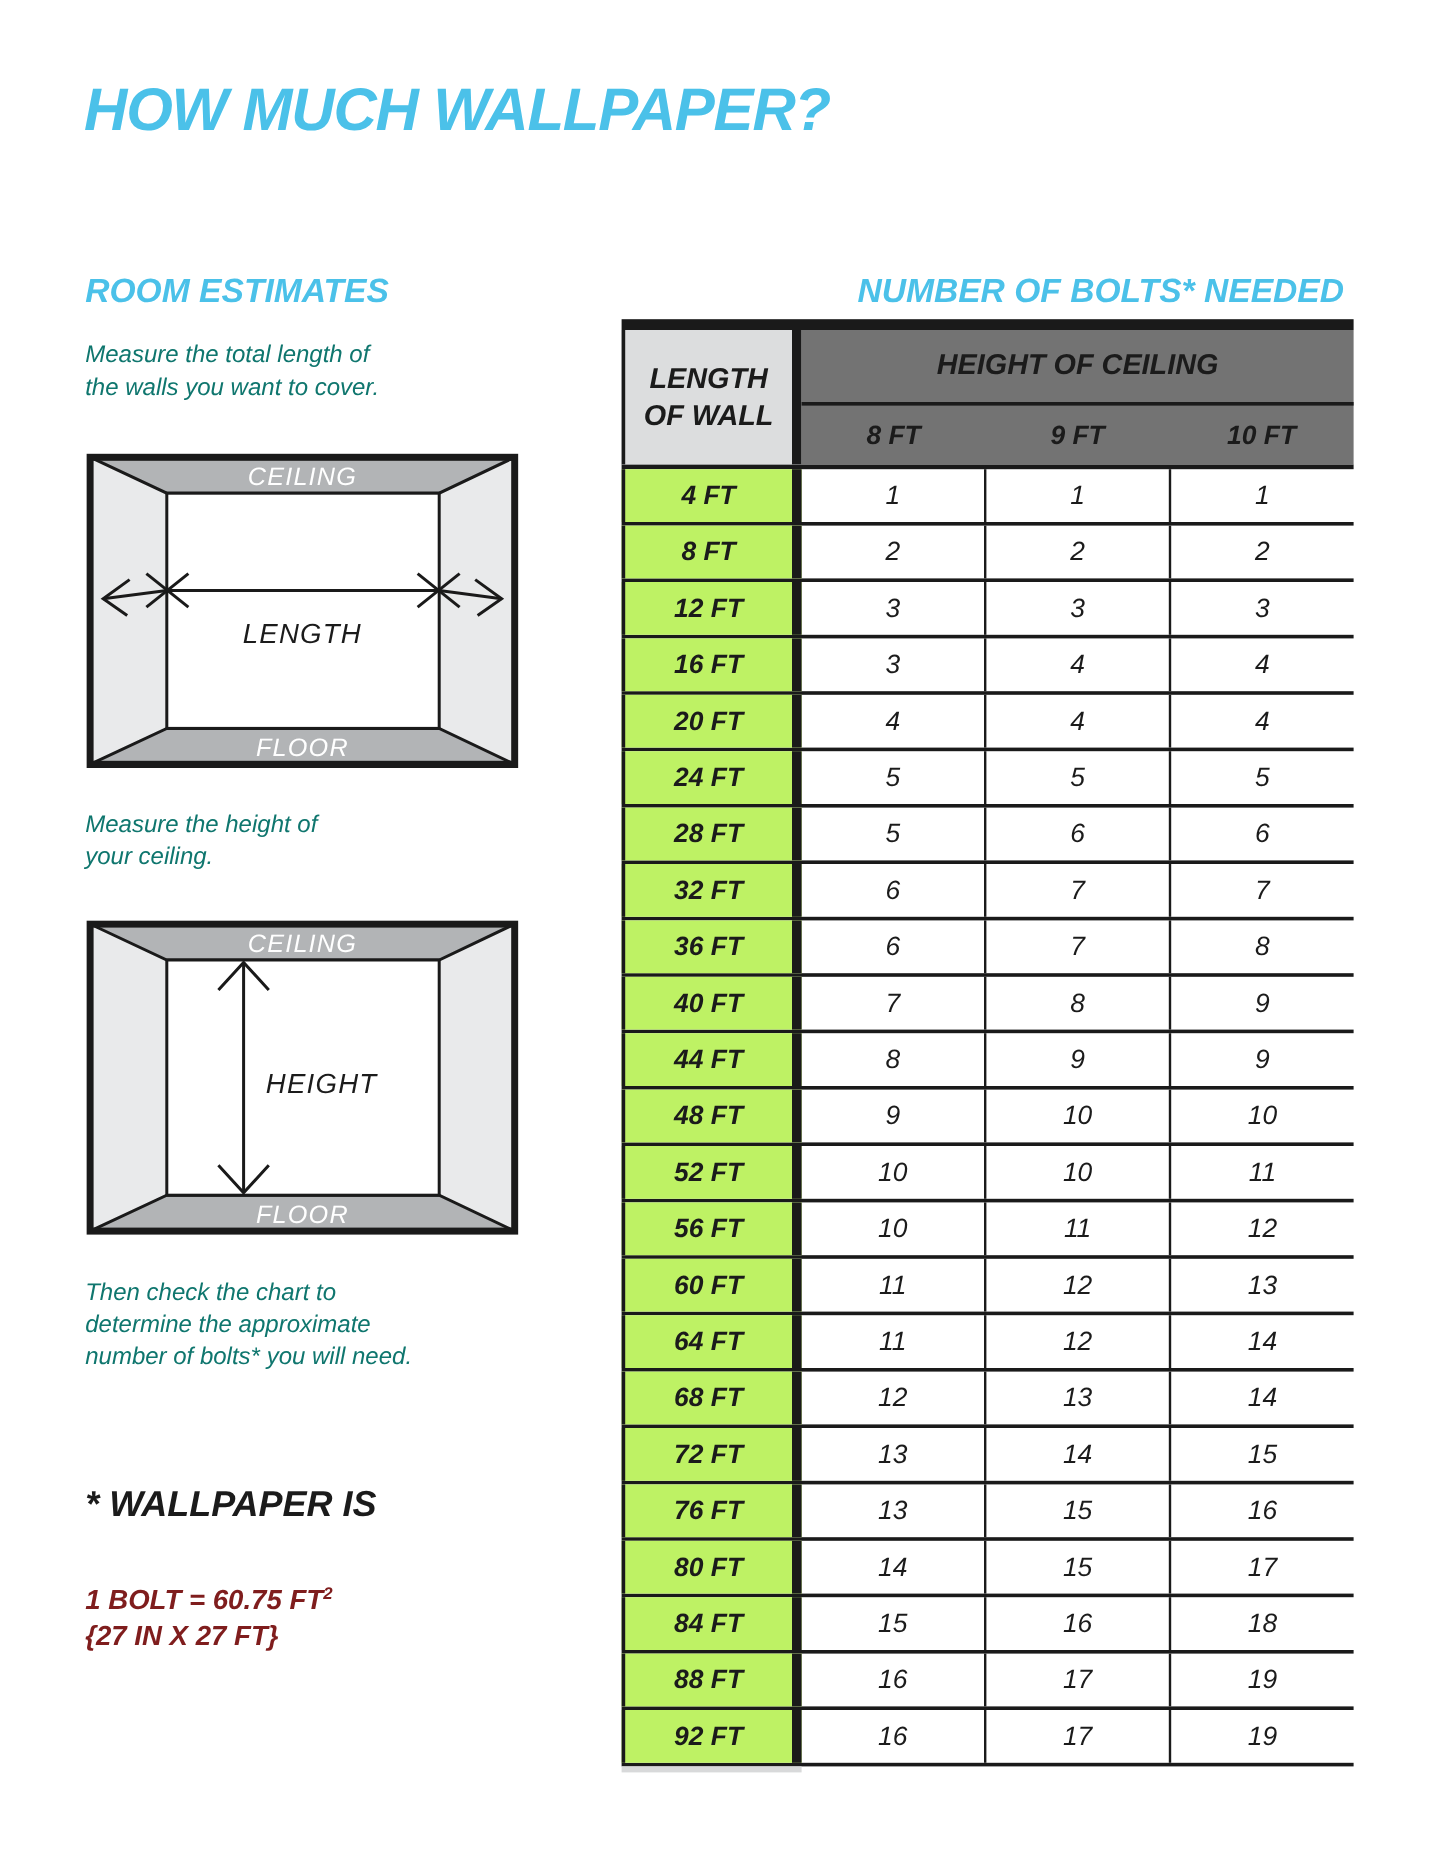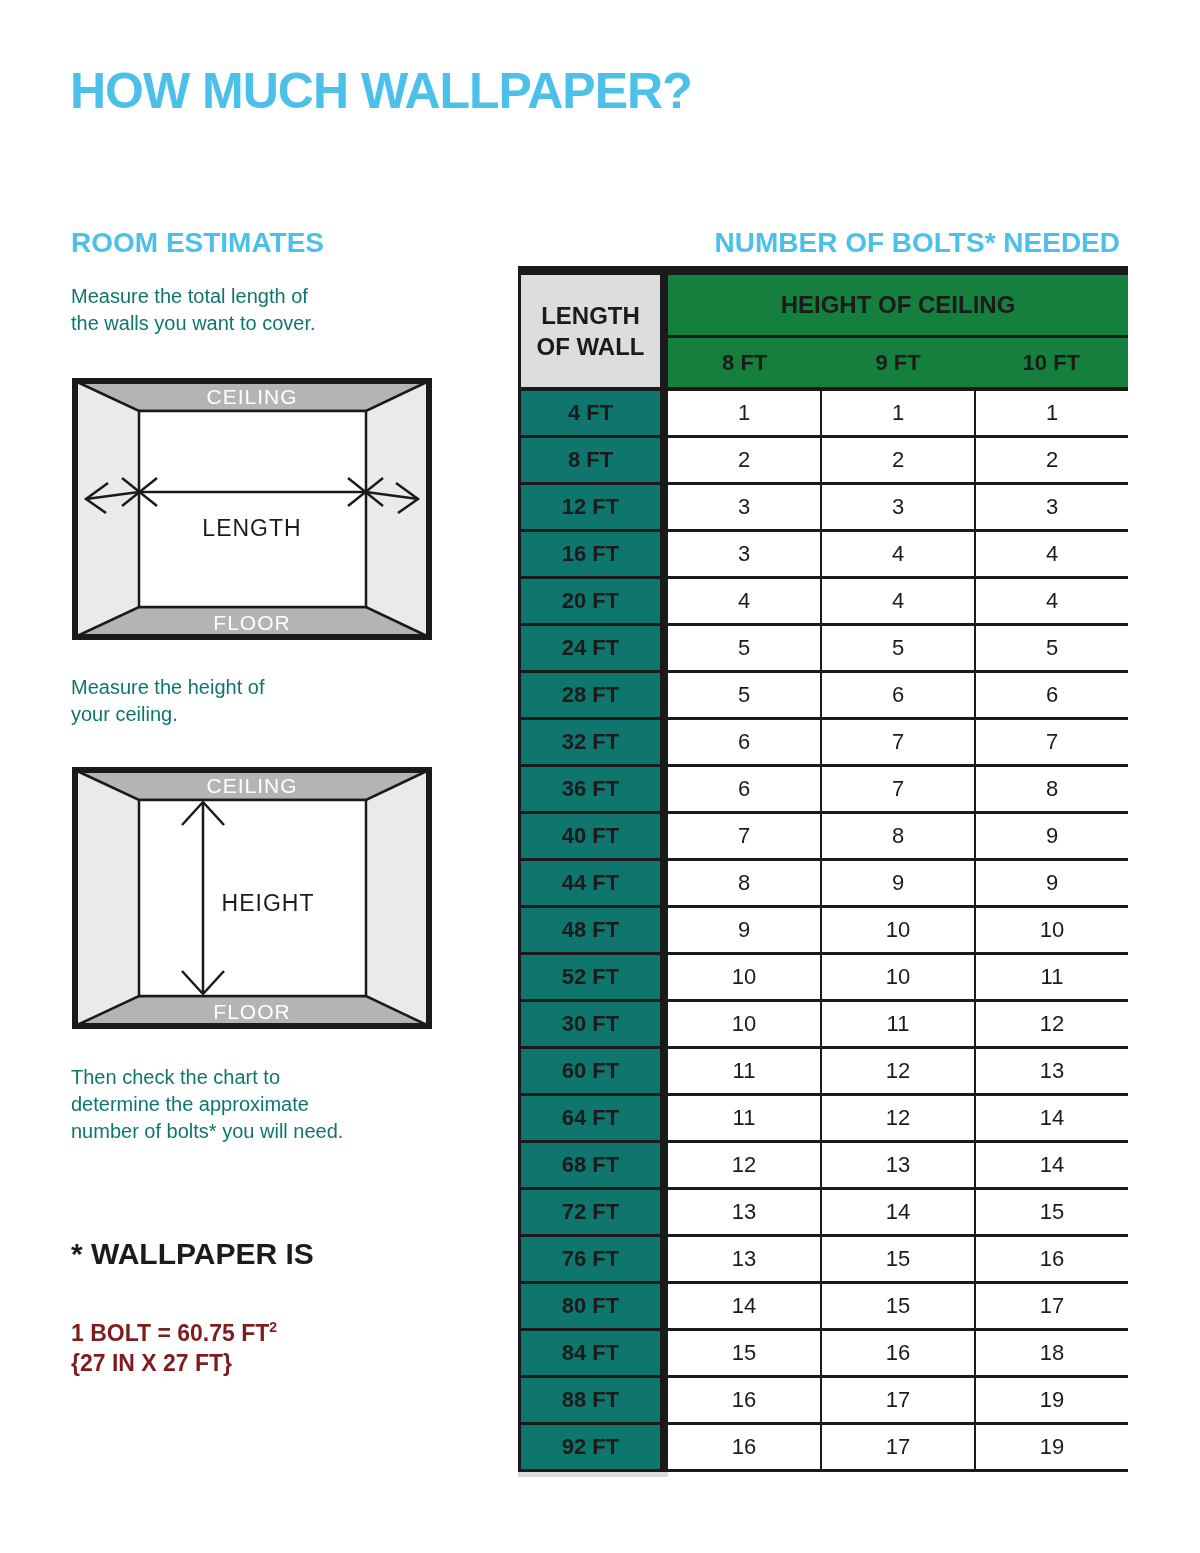--- a/index.html
+++ b/index.html
@@ -1,20 +1,20 @@
 <!DOCTYPE html>
 <html><head>
 <meta charset="utf-8">
 <style>
   * { margin:0; padding:0; box-sizing:border-box; }
   html,body { background:#ffffff; }
   body { font-family:"Liberation Sans", sans-serif; color:#1b1b1b; }
   .page {
     position:relative; width:1200px; height:1553px; background:#ffffff;
-    overflow:hidden; margin:0 auto;
+    overflow:hidden; margin:0 auto;font-style:italic;
   }
   .title {
     position:absolute; left:70px; top:62px;
     font-size:50px; font-weight:bold; letter-spacing:-1px; color:#4bc1e9;
   }
   .section-heading {
     position:absolute; font-size:28px; font-weight:bold; color:#4bc1e9;
     letter-spacing:0px;
   }
   .room-heading { left:71px; top:227px; }
@@ -43,35 +43,35 @@
   
   .bolts-table { position:absolute; left:518px; top:266px; width:610px; }
   .top-bar { height:9px; background:#1a1a1a; }
   .thead { display:flex; }
   .col1h {
     width:150px; height:112px; background:#dcddde;
     border-left:3px solid #1a1a1a; border-right:8px solid #1a1a1a;
     display:flex; flex-direction:column; justify-content:center; align-items:center;
     font-weight:bold; font-size:24px; line-height:1.3; text-align:center;
   }
-  .righth { flex:1; background:#15803d; }
+  .righth { flex:1; background:#737373; }
   .grouph {
     height:63px; border-bottom:3px solid #1a1a1a;
     display:flex; align-items:center; justify-content:center;
     font-weight:bold; font-size:24px;
   }
   .subh { height:49px; display:flex; }
   .subh > div {
     flex:1; display:flex; align-items:center; justify-content:center;
     font-weight:bold; font-size:22px;
   }
   .hdiv { height:4px; background:#1a1a1a; }
   .trow { display:flex; height:47px; border-bottom:3px solid #1a1a1a; }
   .tlabel {
-    width:150px; background:#0f766e;
+    width:150px; background:#bef264;
     border-left:3px solid #1a1a1a; border-right:8px solid #1a1a1a;
     display:flex; align-items:center; justify-content:center;
     font-weight:bold; font-size:22px;
   }
   .tcell {
     flex:1; display:flex; align-items:center; justify-content:center;
     font-size:22px; border-right:2px solid #1a1a1a;
   }
   .tcell:last-child { border-right:none; }
   .shadow { width:150px; height:5px; background:#d8d9da; }
@@ -241,21 +241,21 @@
           <div class="tcell">10</div>
           <div class="tcell">10</div>
         </div>
         <div class="trow">
           <div class="tlabel">52 FT</div>
           <div class="tcell">10</div>
           <div class="tcell">10</div>
           <div class="tcell">11</div>
         </div>
         <div class="trow">
-          <div class="tlabel">30 FT</div>
+          <div class="tlabel">56 FT</div>
           <div class="tcell">10</div>
           <div class="tcell">11</div>
           <div class="tcell">12</div>
         </div>
         <div class="trow">
           <div class="tlabel">60 FT</div>
           <div class="tcell">11</div>
           <div class="tcell">12</div>
           <div class="tcell">13</div>
         </div>

